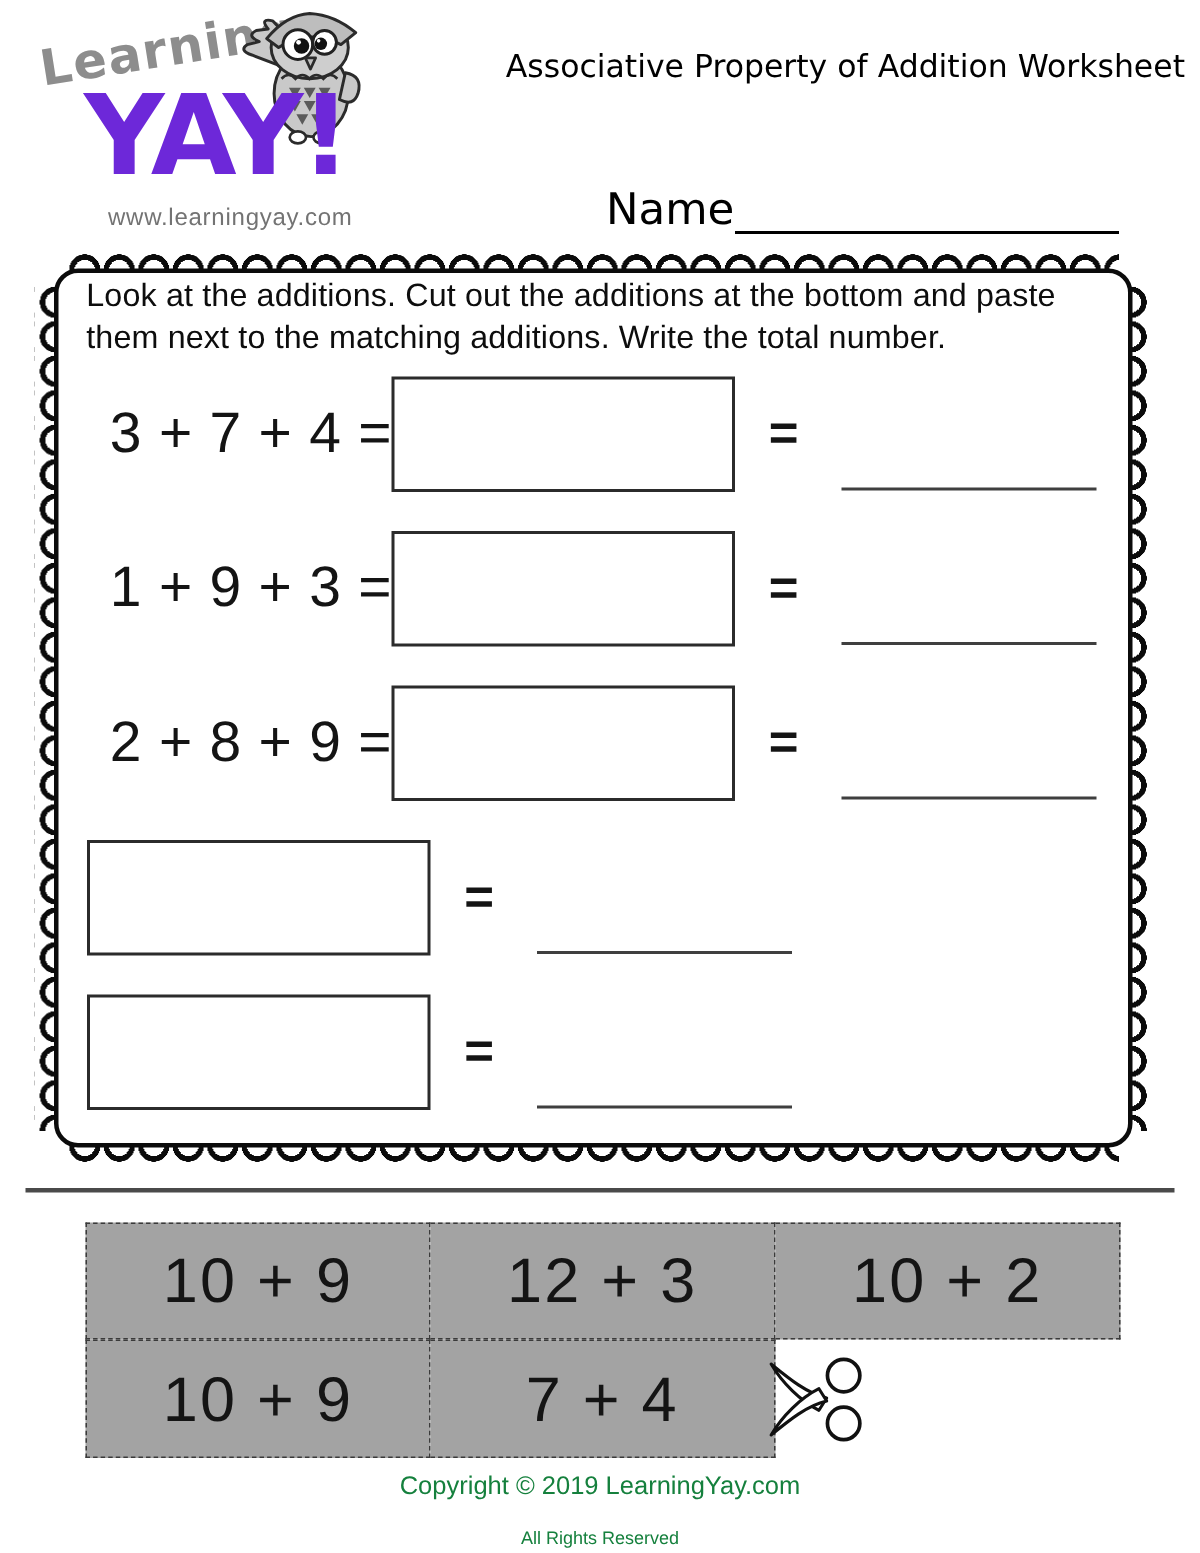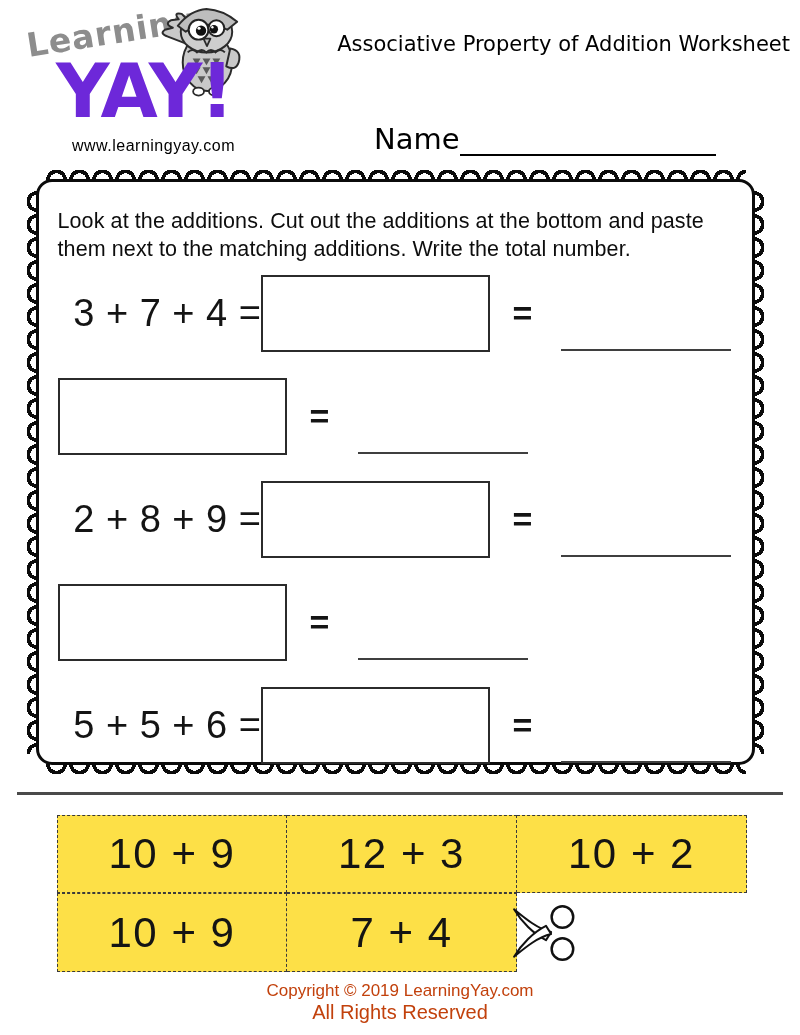--- a/index.html
+++ b/index.html
@@ -6,27 +6,27 @@
   html,body { width:800px; height:1035px; background:#ffffff; overflow:hidden;
               font-family:"Liberation Sans", sans-serif; color:#111; }
   .abs { position:absolute; }
 
   
   .logo-learning { left:30px; top:26px; transform:rotate(-9deg); transform-origin:left bottom;
 ateral: none; font-family:"DejaVu Sans", sans-serif; font-size:33px; font-weight:700;
     color:#8d8d8d; letter-spacing:1px; }
   .logo-yay { left:56px; top:54px; font-family:"DejaVu Sans", sans-serif; font-size:74px;
     font-weight:800; color:#6d28d9; letter-spacing:-2px; line-height:1; }
-  .logo-url { left:72px; top:137px; font-size:16px; color:#000000; letter-spacing:0.5px; }
+  .logo-url { left:72px; top:137px; font-size:16px; color:#737373; letter-spacing:0.5px; }
   .owl { left:157px; top:3px; width:95px; height:95px; }
 
   
   .title { left:295px; top:32px; width:495px; text-align:right;
     font-family:"DejaVu Sans", sans-serif; font-size:21px; color:#000; }
-  .name-row { left:374px; top:122px; font-family:"DejaVu Sans", sans-serif; font-size:29px;
+  .name-row { left:404px; top:122px; font-family:"DejaVu Sans", sans-serif; font-size:29px;
     font-weight:500; color:#000; white-space:nowrap; }
   .name-line { display:inline-block; width:256px; border-bottom:2.5px solid #000; height:30px;
     vertical-align:bottom; }
 
   
   .frame { left:36px; top:179px; width:719px; height:586px; }
   .sc { position:absolute; z-index:0; }
   .sc-top { top:-13px; left:9px; right:9px; height:14px; background-repeat:repeat-x;
     background-size:23px 14px;
     background-image:radial-gradient(circle 10.5px at 11.5px 14px,
@@ -38,47 +38,47 @@
   .sc-left { left:-13px; top:11px; bottom:11px; width:14px; background-repeat:repeat-y;
     background-size:14px 23px;
     background-image:radial-gradient(circle 10.5px at 14px 11.5px,
       #fff 0, #fff 6.8px, #0b0b0b 6.8px, #0b0b0b 10.4px, transparent 10.5px); }
   .sc-right { right:-13px; top:11px; bottom:11px; width:14px; background-repeat:repeat-y;
     background-size:14px 23px;
     background-image:radial-gradient(circle 10.5px at 0px 11.5px,
       #fff 0, #fff 6.8px, #0b0b0b 6.8px, #0b0b0b 10.4px, transparent 10.5px); }
   .frame-border { position:absolute; inset:0; background:#fff; border:3.5px solid #0b0b0b;
     border-radius:16px; z-index:1; }
-  .frame-content { position:absolute; inset:3.5px; z-index:2; padding:24px 18px 0 18px; }
+  .frame-content { position:absolute; inset:3.5px; z-index:2; padding:0 18px 0 18px; }
 
   .instructions { font-size:21.5px; line-height:1.33; max-width:660px; color:#0d0d0d;
     letter-spacing:0.1px; }
 
   .prob-row { display:flex; height:77px; margin-top:26px;text-align:right; }
   .prob-row.first { margin-top:11px; }
   .expr { width:203px; align-self:center; font-size:38px; letter-spacing:-0.5px;
     word-spacing:2px; color:#141414; white-space:nowrap; }
   .paste-box { width:229px; height:77px; border:2px solid #2b2b2b; background:#fff; }
   .eq { align-self:center; margin-left:23px; font-size:34px; font-weight:700; color:#141414; }
   .ans-line { align-self:flex-end; margin-left:29px; margin-bottom:1px; width:170px;
     border-bottom:2.2px solid #3f3f3f; }
 
   
   .divider { left:17px; top:792px; width:766px; height:2.5px; background:#4a4a4a; }
   .cut-grid { left:57px; top:815px; display:grid; grid-template-columns:230px 230px 230px; }
   .cut-cell { height:78px; border:1.6px dashed #3a3a3a; display:flex; align-items:center;
-    justify-content:center; font-size:42px; letter-spacing:1.5px; color:#141414; background:#fde047; }
+    justify-content:center; font-size:42px; letter-spacing:1.5px; color:#141414; background:#a3a3a3; }
   .cut-cell.no-left { border-left:none; }
   .cut-cell.r2 { height:79px; }
   .scissors { left:511px; top:901px; width:72px; height:64px; z-index:3; }
 
   
-  .footer { left:0; top:981px; width:800px; text-align:center; color:#c2410c; }
+  .footer { left:0; top:981px; width:800px; text-align:center; color:#15803d; }
   .footer .l1 { font-size:17px; }
-  .footer .l2 { font-size:20px; margin-top:0; }
+  .footer .l2 { font-size:12px; margin-top:17px; }
 </style>
 </head>
 <body>
 
 <div class="abs logo-learning">Learning,</div>
 
 <svg class="abs owl" viewBox="0 0 94 96" aria-hidden="true">
   <path d="M31,42 L10,34 Q1,31 7,27 L15,25 Q6,21 13,17.5 L21,16.5 Q15,9 24,11 L38,26 Z" fill="#c9c9c9" stroke="#2b2b2b" stroke-width="2" stroke-linejoin="round"></path>
   <ellipse cx="50" cy="60" rx="25" ry="29" fill="#c9c9c9" stroke="#2b2b2b" stroke-width="2"></ellipse>
   <path d="M73,46 Q85,48 81.5,60 Q78.5,69 69,64 Z" fill="#c9c9c9" stroke="#2b2b2b" stroke-width="2" stroke-linejoin="round"></path>
@@ -124,37 +124,37 @@
   <div class="frame-content">
     <div class="instructions">Look at the additions. Cut out the additions at the bottom and paste them next to the matching additions. Write the total number.</div>
 
     <div class="prob-row first">
       <span class="expr">3 + 7 + 4 =</span>
       <div class="paste-box"></div>
       <span class="eq">=</span>
       <span class="ans-line"></span>
     </div>
     <div class="prob-row">
+      <span class="expr">1 + 9 + 3 =</span>
       <div class="paste-box"></div>
       <span class="eq">=</span>
       <span class="ans-line"></span>
     </div>
     <div class="prob-row">
       <span class="expr">2 + 8 + 9 =</span>
       <div class="paste-box"></div>
       <span class="eq">=</span>
       <span class="ans-line"></span>
     </div>
     <div class="prob-row">
       <div class="paste-box"></div>
       <span class="eq">=</span>
       <span class="ans-line"></span>
     </div>
     <div class="prob-row">
-      <span class="expr">5 + 5 + 6 =</span>
       <div class="paste-box"></div>
       <span class="eq">=</span>
       <span class="ans-line"></span>
     </div>
   </div>
 </div>
 
 <div class="abs divider"></div>
 
 <div class="abs cut-grid">

